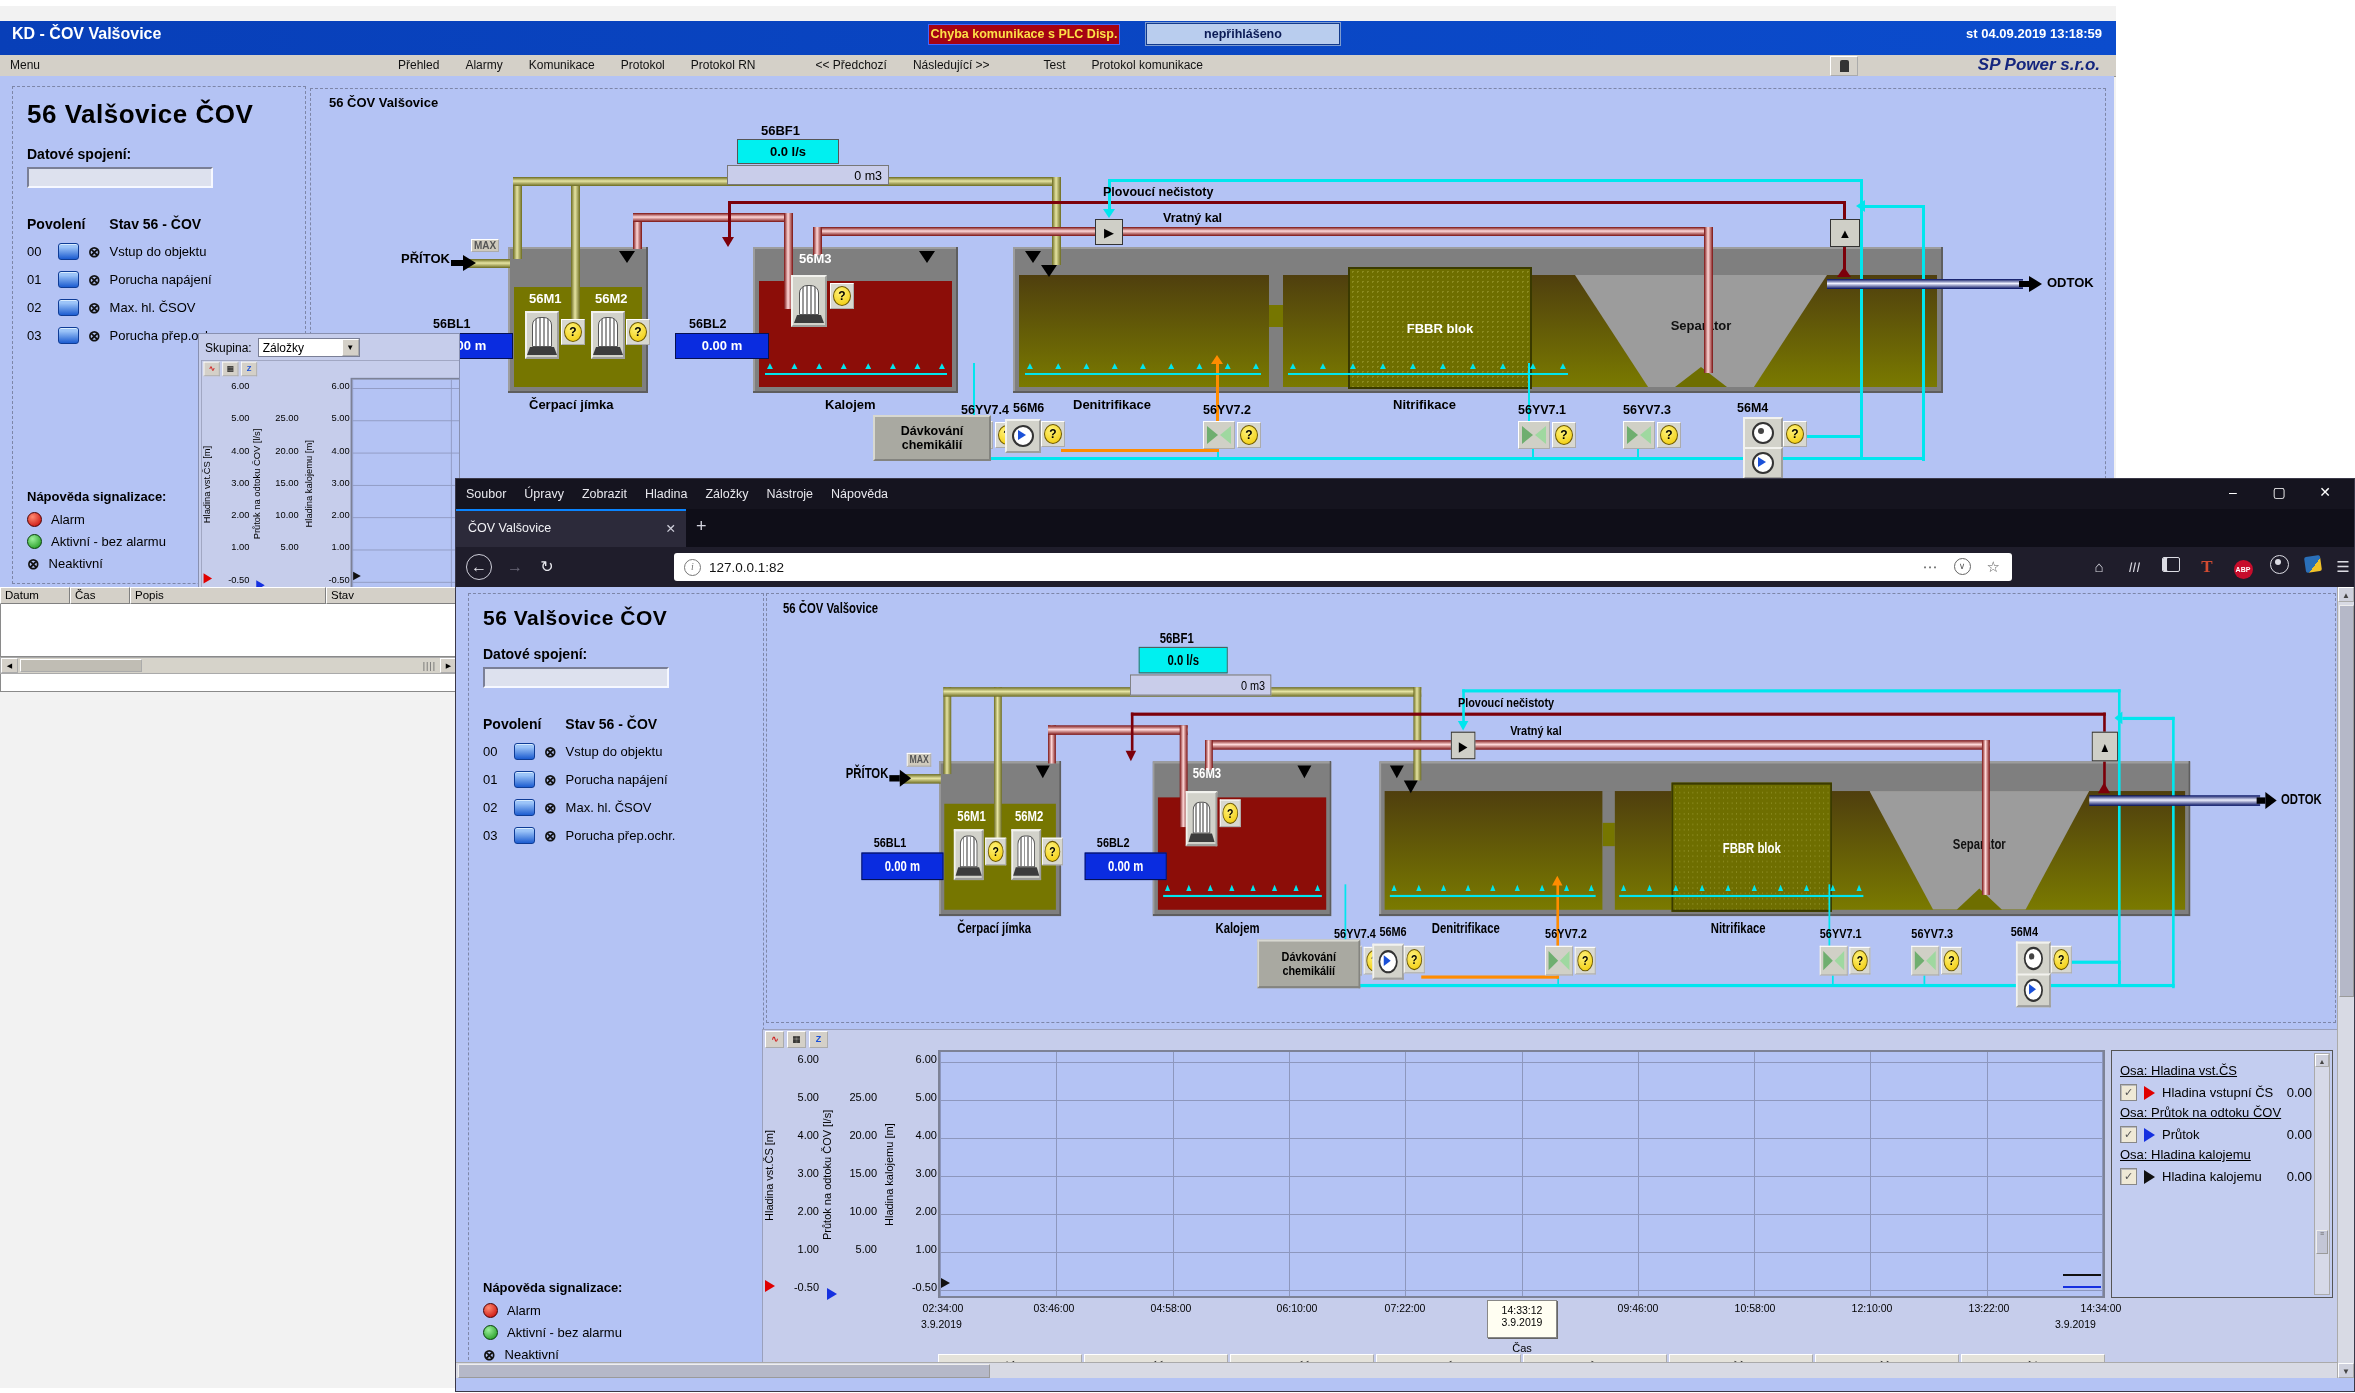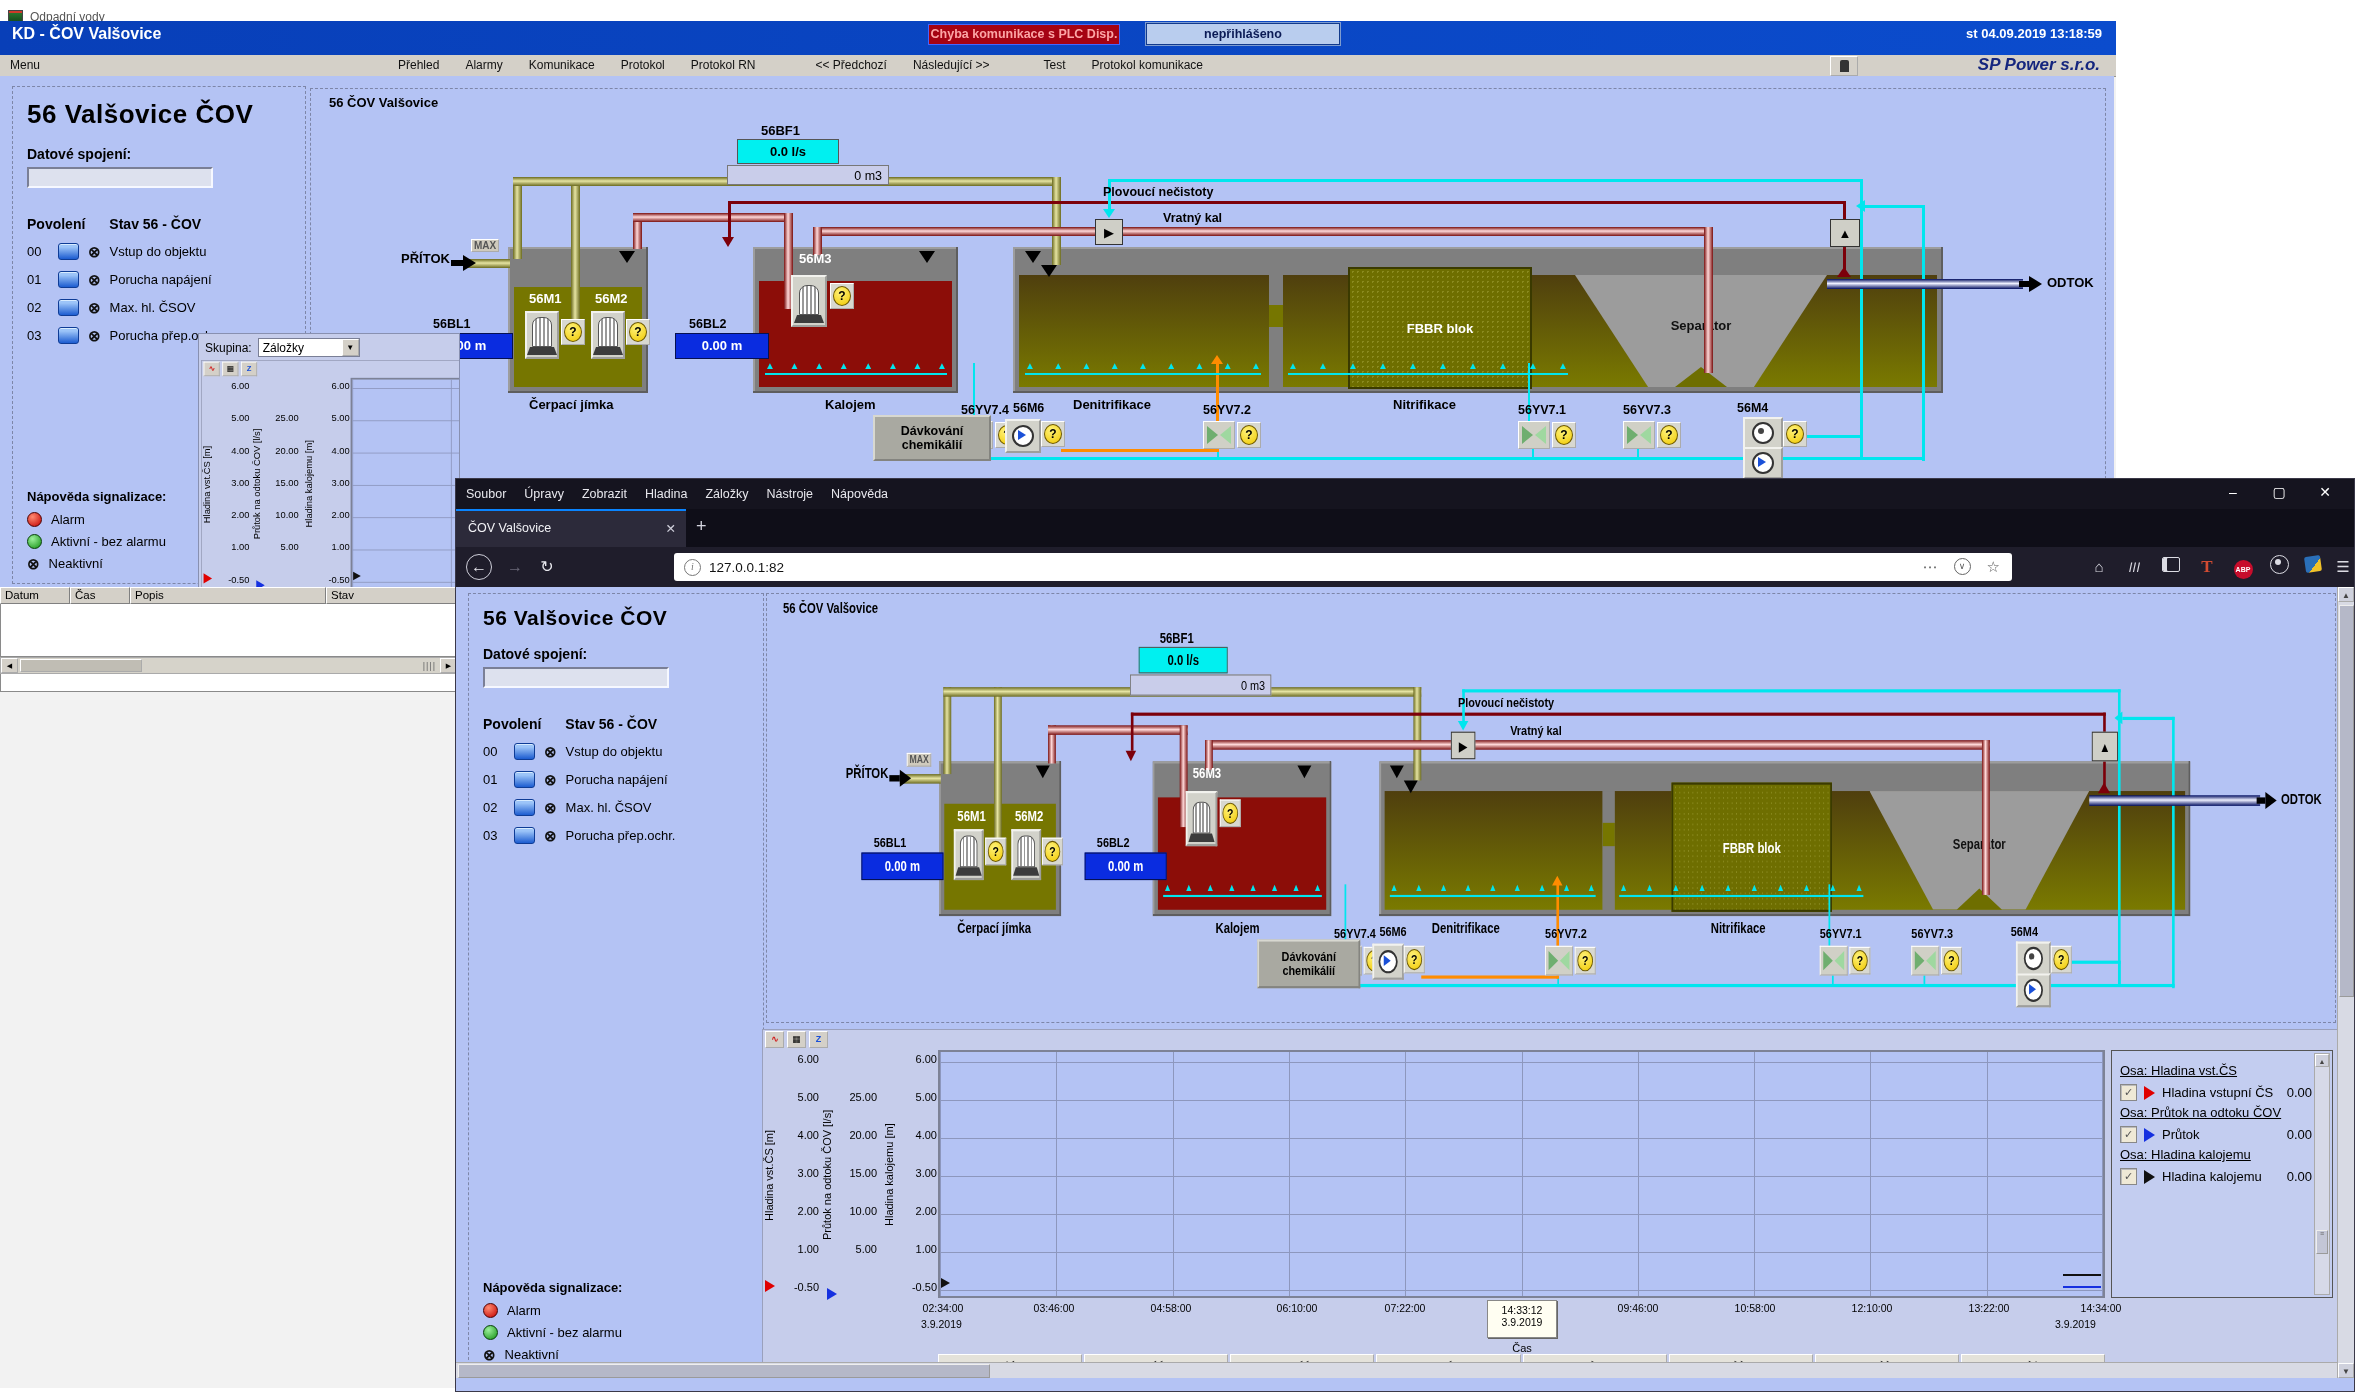--- a/index.html
+++ b/index.html
@@ -5,21 +5,21 @@
   html,body{margin:0;padding:0;width:2355px;height:1393px;overflow:hidden;background:#ffffff;
     font-family:"Liberation Sans",sans-serif;}
   .abs{position:absolute;}
   
   #bgwin{position:absolute;left:0;top:6px;width:2116px;height:1382px;background:#f2f2f2;}
   .bg-titlebar{position:absolute;left:0;top:0;width:100%;height:22px;background:#ffffff;display:flex;align-items:center;gap:7px;padding-left:8px;box-sizing:border-box;}
   .app-ico{width:13px;height:13px;background:linear-gradient(#2e7d32,#124016);border:1px solid #444;box-shadow:inset 0 2px 0 #d03a2a;}
   .bg-titlebar span{font-size:12px;color:#555;}
   .bg-bluebar{position:absolute;left:0;top:15px;width:100%;height:42px;background:linear-gradient(90deg,#083fb8,#0b4ccd);color:#fff;}
   .bg-bluebar .wt{position:absolute;left:12px;top:4px;font-size:16px;font-weight:bold;}
-  .err-badge{position:absolute;left:928px;top:3px;width:190px;height:19px;background:#a50313;border:1px solid #4466ff;color:#fca5a5;font-size:12.5px;font-weight:bold;text-align:center;line-height:19px;}
+  .err-badge{position:absolute;left:928px;top:3px;width:190px;height:19px;background:#a50313;border:1px solid #4466ff;color:#fde047;font-size:12.5px;font-weight:bold;text-align:center;line-height:19px;}
   .login-box{position:absolute;left:1146px;top:2px;width:192px;height:20px;background:#b9cdee;border:1px solid #123a8c;box-shadow:0 0 0 1px #7e9cd0;color:#0a1a55;font-size:12.5px;font-weight:bold;text-align:center;line-height:20px;}
   .dtime{position:absolute;right:14px;top:5px;font-size:13px;font-weight:bold;}
   .bg-menubar{position:absolute;left:0;top:49px;width:100%;height:21px;background:#d4d0c8;border-bottom:1px solid #9a968c;font-size:12px;color:#111;}
   .bg-menubar .mlbl{position:absolute;left:10px;top:3px;}
   .bg-menubar .mitems{position:absolute;left:398px;top:3px;display:flex;gap:26px;}
   .bg-menubar .mitems span{cursor:default;}
   .brandbtn{position:absolute;right:258px;top:1px;width:26px;height:18px;background:#d4d0c8;border:1px outset #fff;display:flex;align-items:center;justify-content:center;}
   .brandbtn i{width:9px;height:12px;background:#333;display:block;border-radius:2px 2px 0 0;}
   .brand{position:absolute;right:16px;top:0px;font-size:17px;font-weight:bold;font-style:italic;color:#15267e;}
   .bg-content{position:absolute;left:0;top:70px;width:2114px;height:512px;background:#b4c3f4;}
@@ -161,24 +161,20 @@
   .lscr{position:absolute;right:2px;top:2px;bottom:2px;width:14px;background:#d6d9e8;border:1px solid #aaa;}
   .lscr .a{height:13px;font-size:7px;text-align:center;line-height:13px;background:#cfd1dd;border:1px outset #fff;box-sizing:border-box;color:#444;}
   .lscr .g{position:absolute;bottom:40px;left:1px;width:10px;height:22px;background:#c3c6d6;border:1px outset #eee;font-size:7px;line-height:5px;text-align:center;color:#666;overflow:hidden;}
   .edgemark{position:absolute;height:2px;}
   .ptri{position:absolute;width:0;height:0;border-top:6px solid transparent;border-bottom:6px solid transparent;}
 </style>
 </head>
 <body>
 
 <div id="bgwin">
-  <div class="bg-titlebar">
-    <span class="app-ico"></span>
-    <span>Odpadní vody</span>
-  </div>
   <div class="bg-bluebar">
     <span class="wt">KD - ČOV Valšovice</span>
     <span class="err-badge">Chyba komunikace s PLC Disp.</span>
     <span class="login-box">nepřihlášeno</span>
     <span class="dtime">st   04.09.2019   13:18:59</span>
   </div>
   <div class="bg-menubar">
     <span class="mlbl">Menu</span>
     <span class="mitems">
       <span>Přehled</span>

